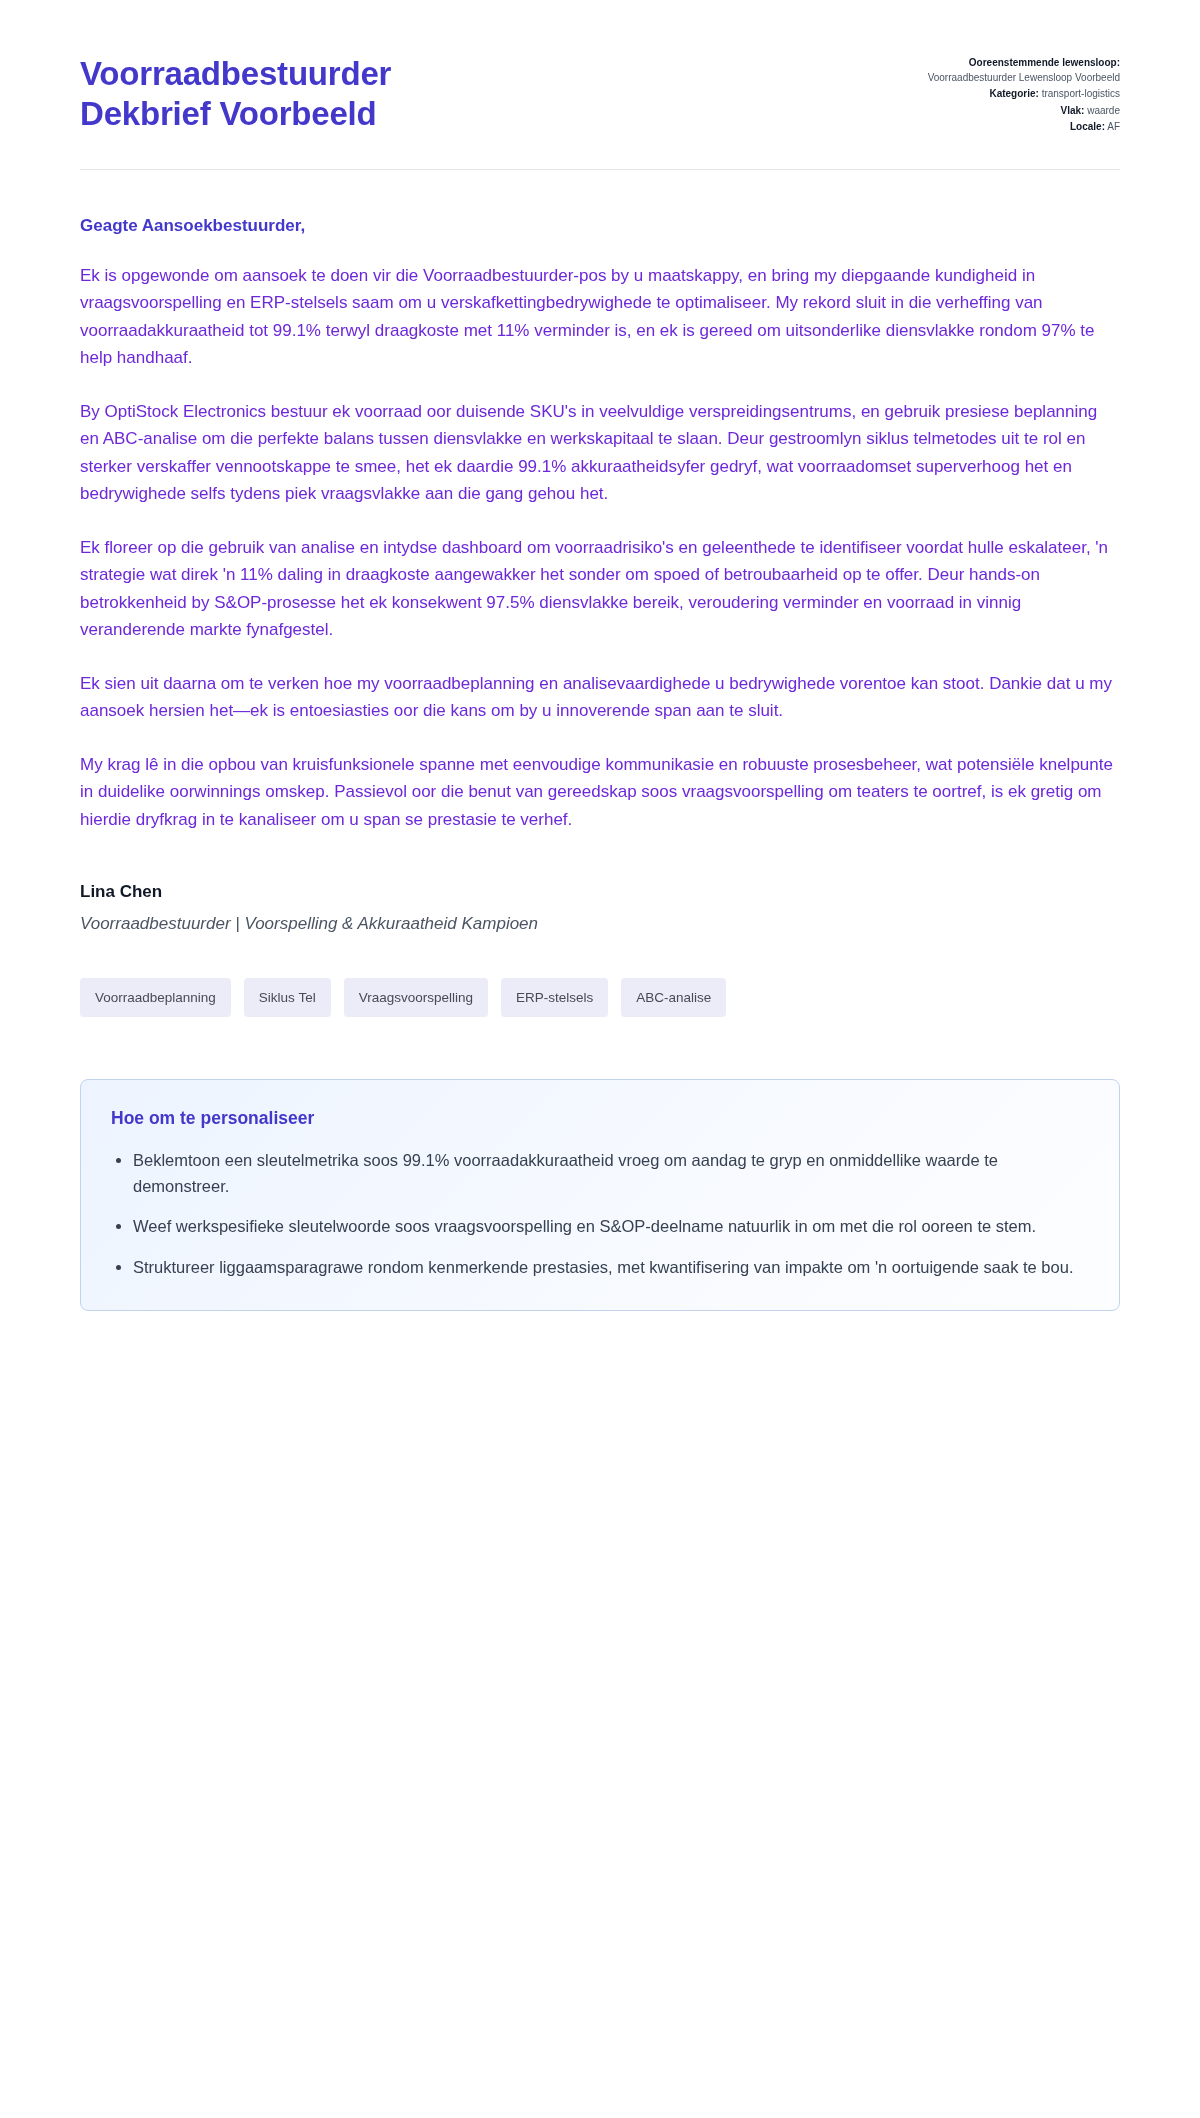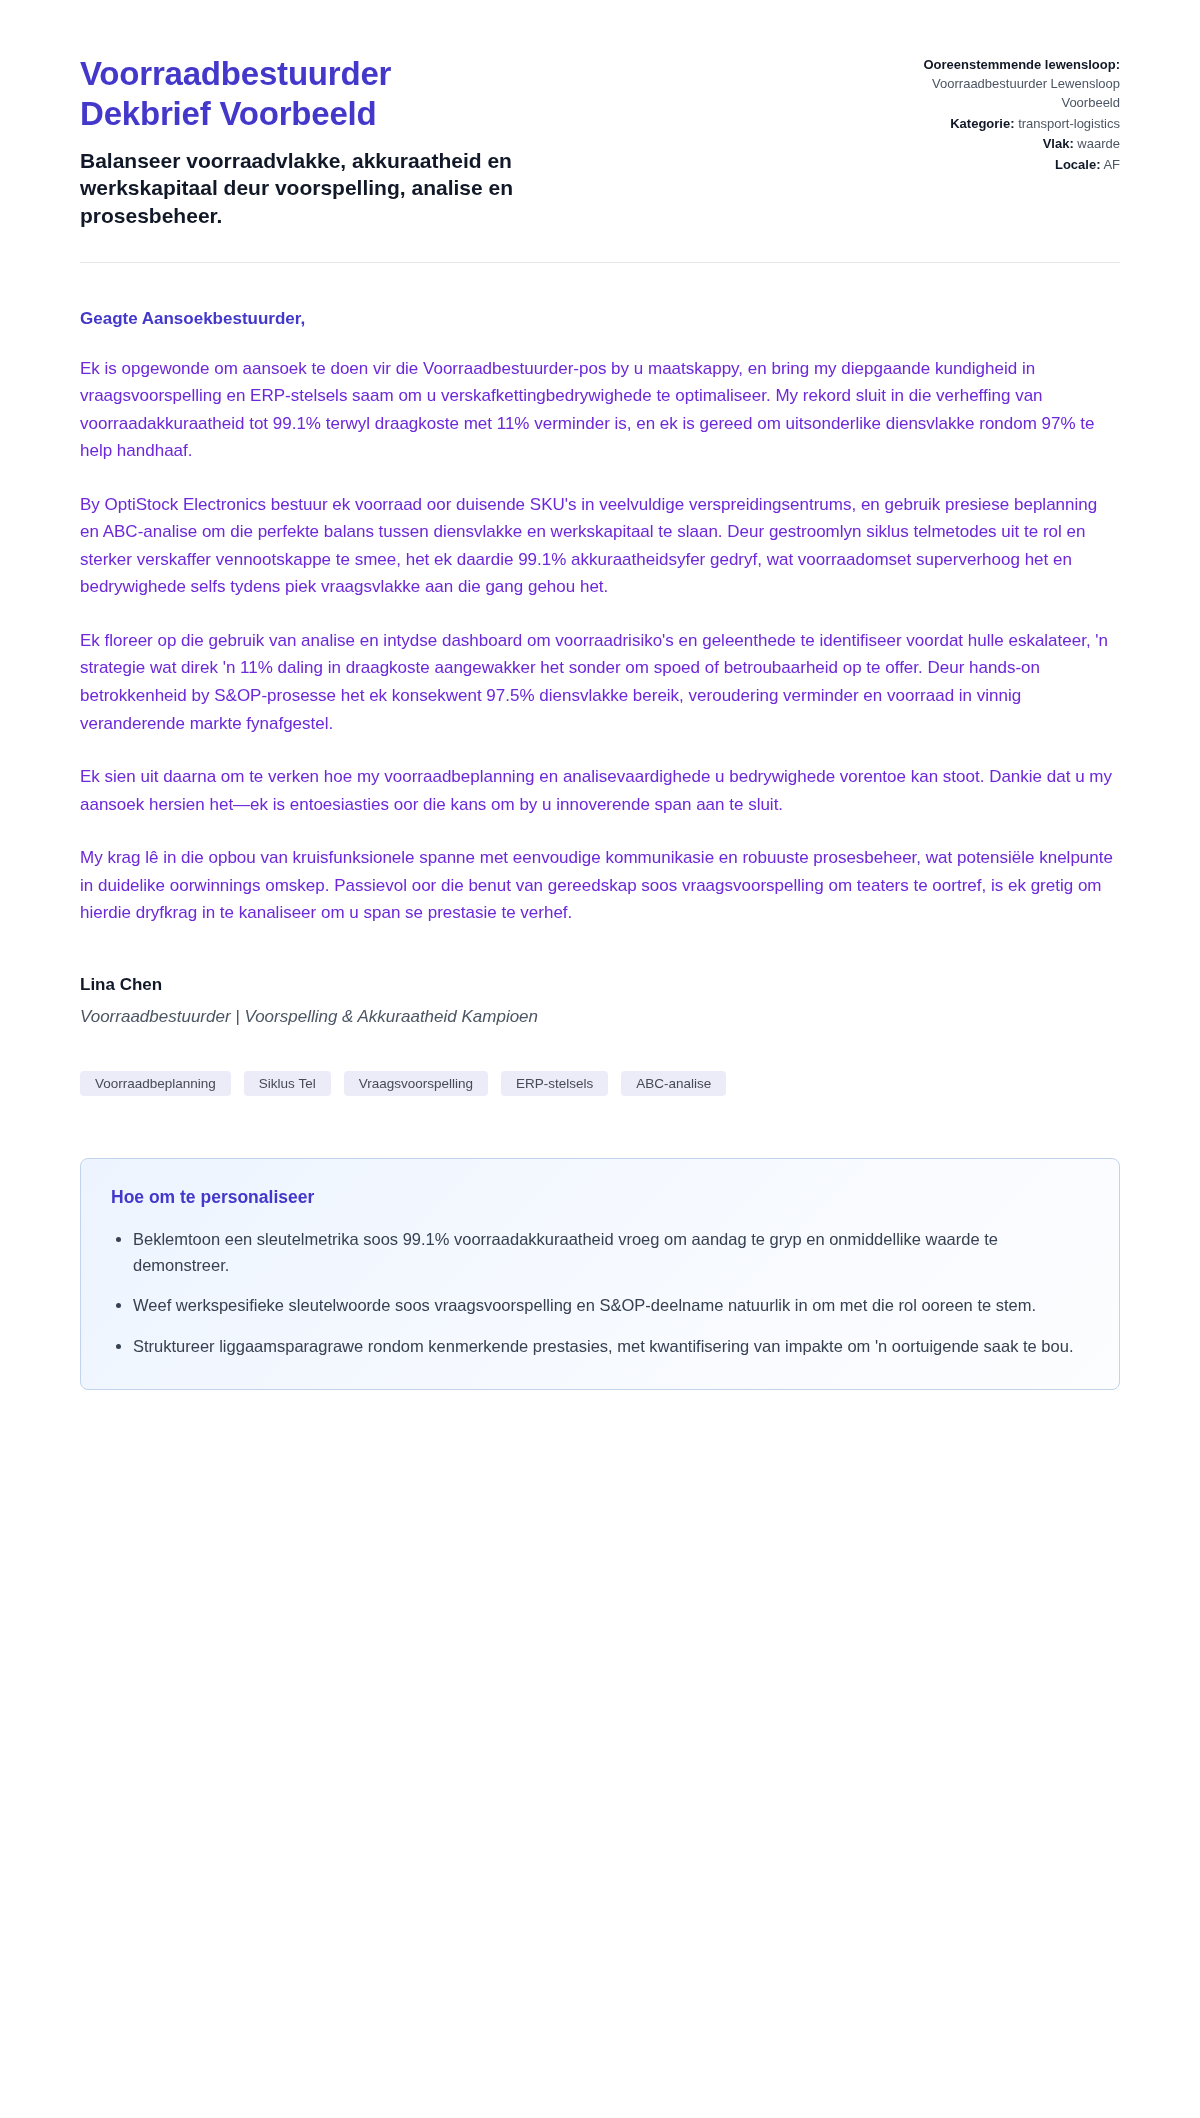--- a/index.html
+++ b/index.html
@@ -32,21 +32,21 @@
     font-size: 21px;
     line-height: 1.32;
     font-weight: 700;
     color: #111827;
     max-width: 490px;
   }
   .meta {
     width: 235px;
     flex-shrink: 0;
     text-align: right;
-    font-size: 13px;
+    font-size: 10px;
     line-height: 1.45;
     color: #4b5563;
     padding-top: 2px;
   }
   .meta-row { margin-bottom: 2px; }
   .meta-label { font-weight: 700; color: #111827; }
 
   .divider {
     border: none;
     border-top: 1px solid #e5e7eb;
@@ -73,21 +73,21 @@
   .signature-name { font-size: 17px; font-weight: 700; color: #111827; }
   .signature-title { margin-top: 12px; font-size: 17px; color: #4b5563; font-style: italic; }
 
   
   .tags { margin-top: 44px; display: flex; flex-wrap: wrap; gap: 13px; }
   .tag {
     display: inline-block;
     background: #ebecf7;
     color: #474a57;
     font-size: 13.5px;
-    padding: 5px 15px;
+    padding: 12px 15px;
     border-radius: 4px;
     white-space: nowrap;
   }
 
   
   .tip-box {
     margin-top: 62px;
     border: 1px solid #c2d4ec;
     border-radius: 8px;
     background: linear-gradient(135deg, #edf4ff 0%, #f9fbff 70%, #fbfdff 100%);
@@ -113,21 +113,20 @@
 <body>
 
 <div class="page">
 
   <header class="header">
     <div class="header-left">
       <h1 class="title">
         <span>Voorraadbestuurder</span><br>
         <span>Dekbrief Voorbeeld</span>
       </h1>
-      <div class="subtitle">Balanseer voorraadvlakke, akkuraatheid en werkskapitaal deur voorspelling, analise en prosesbeheer.</div>
     </div>
 
     <aside class="meta">
       <div class="meta-row">
         <span class="meta-label">Ooreenstemmende lewensloop:</span>
         <span class="meta-value">Voorraadbestuurder Lewensloop Voorbeeld</span>
       </div>
       <div class="meta-row">
         <span class="meta-label">Kategorie:</span>
         <span class="meta-value">transport-logistics</span>

